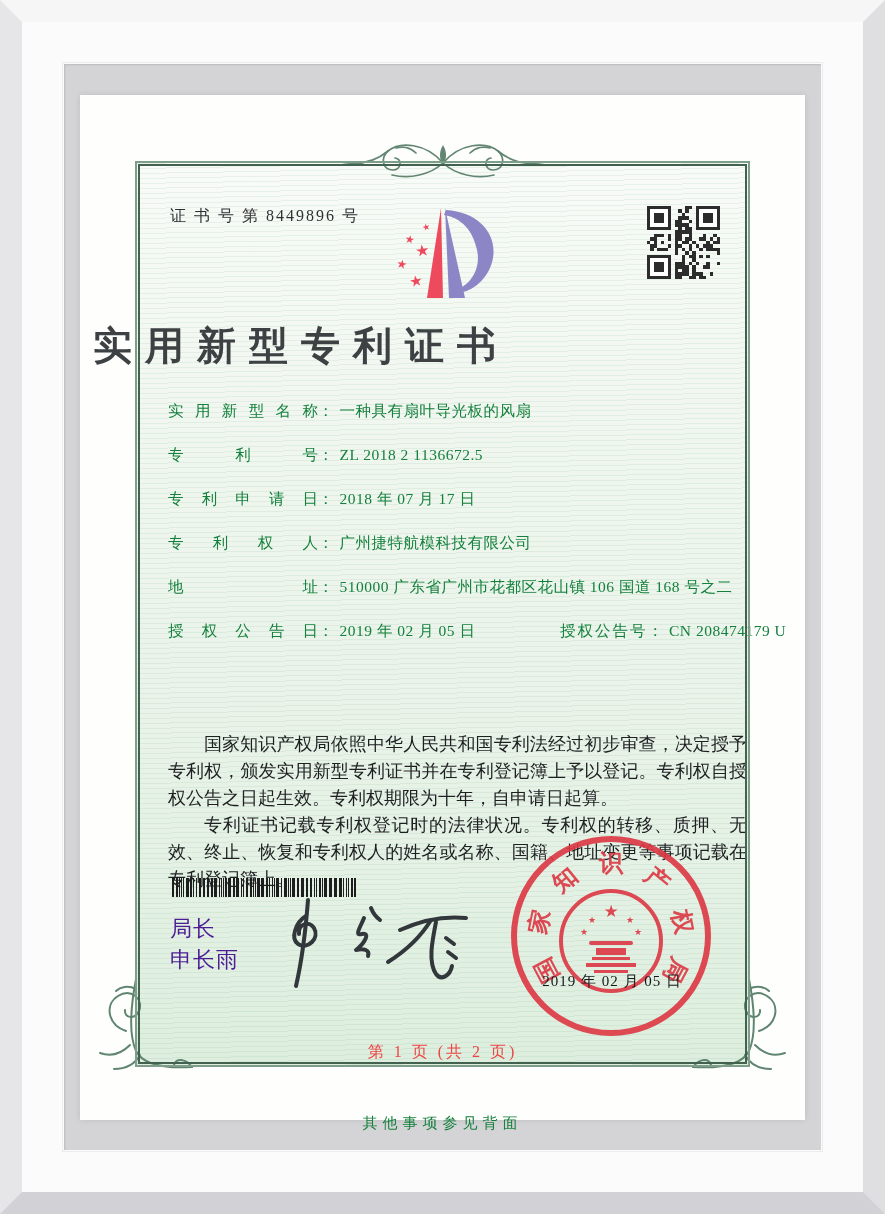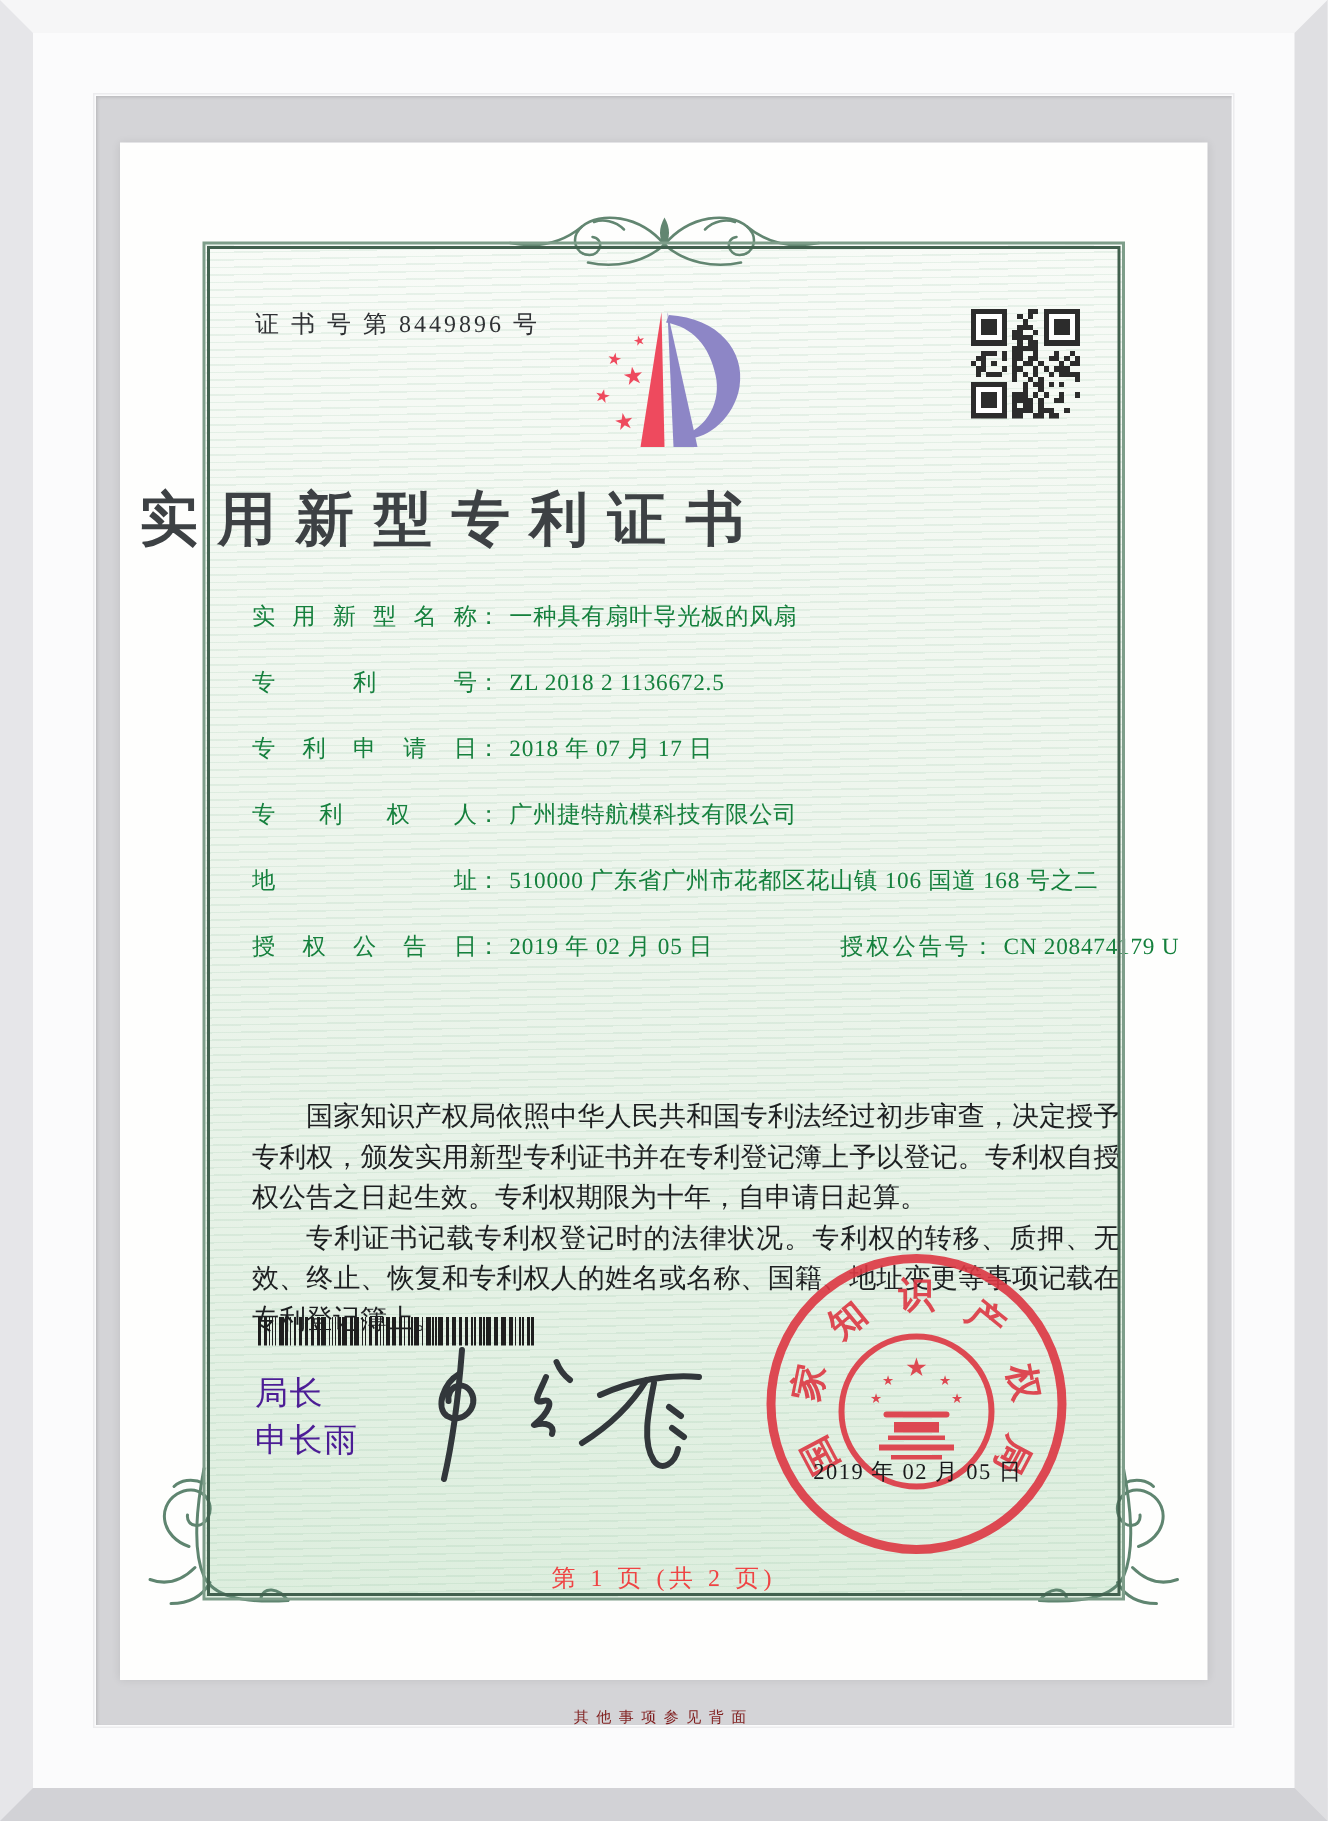--- a/index.html
+++ b/index.html
@@ -40,22 +40,22 @@
              color:#1d1f21;text-align:justify;margin-top:32px;}
   .body-text p{margin:0;text-indent:2em;}
   .barcode{position:absolute;left:92px;top:783px;width:188px;height:19px;}
   .director{position:absolute;left:90px;top:818px;font-size:22px;color:#4c1d95;line-height:31px;letter-spacing:1px;}
   .signature{position:absolute;left:188px;top:795px;}
   .seal{position:absolute;left:424px;top:734px;}
   .seal-date{position:absolute;left:412px;top:877px;width:240px;text-align:center;
              font-size:15px;color:#17181a;letter-spacing:1px;}
   .page-info{position:absolute;left:0;right:0;top:947px;text-align:center;font-size:16px;
              letter-spacing:3px;color:#ef4444;}
-  .back-note{position:absolute;left:0;right:0;top:1043px;text-align:center;font-size:10px;
-             letter-spacing:5px;color:#7f1d1d;}
+  .back-note{position:absolute;left:0;right:0;top:1019px;text-align:center;font-size:15px;
+             letter-spacing:5px;color:#15803d;}
   .flourish-top{position:absolute;left:calc(50% - 105px);top:44px;}
   .flourish-bl{position:absolute;left:14px;top:880px;}
   .flourish-br{position:absolute;right:14px;top:880px;transform:scaleX(-1);}
   svg text{font-family:"DejaVu Sans",sans-serif;}
   svg .serifTxt{font-family:"Liberation Serif","DejaVu Serif",serif;}
 </style>
 </head>
 <body>
 
 <div class="scene">

